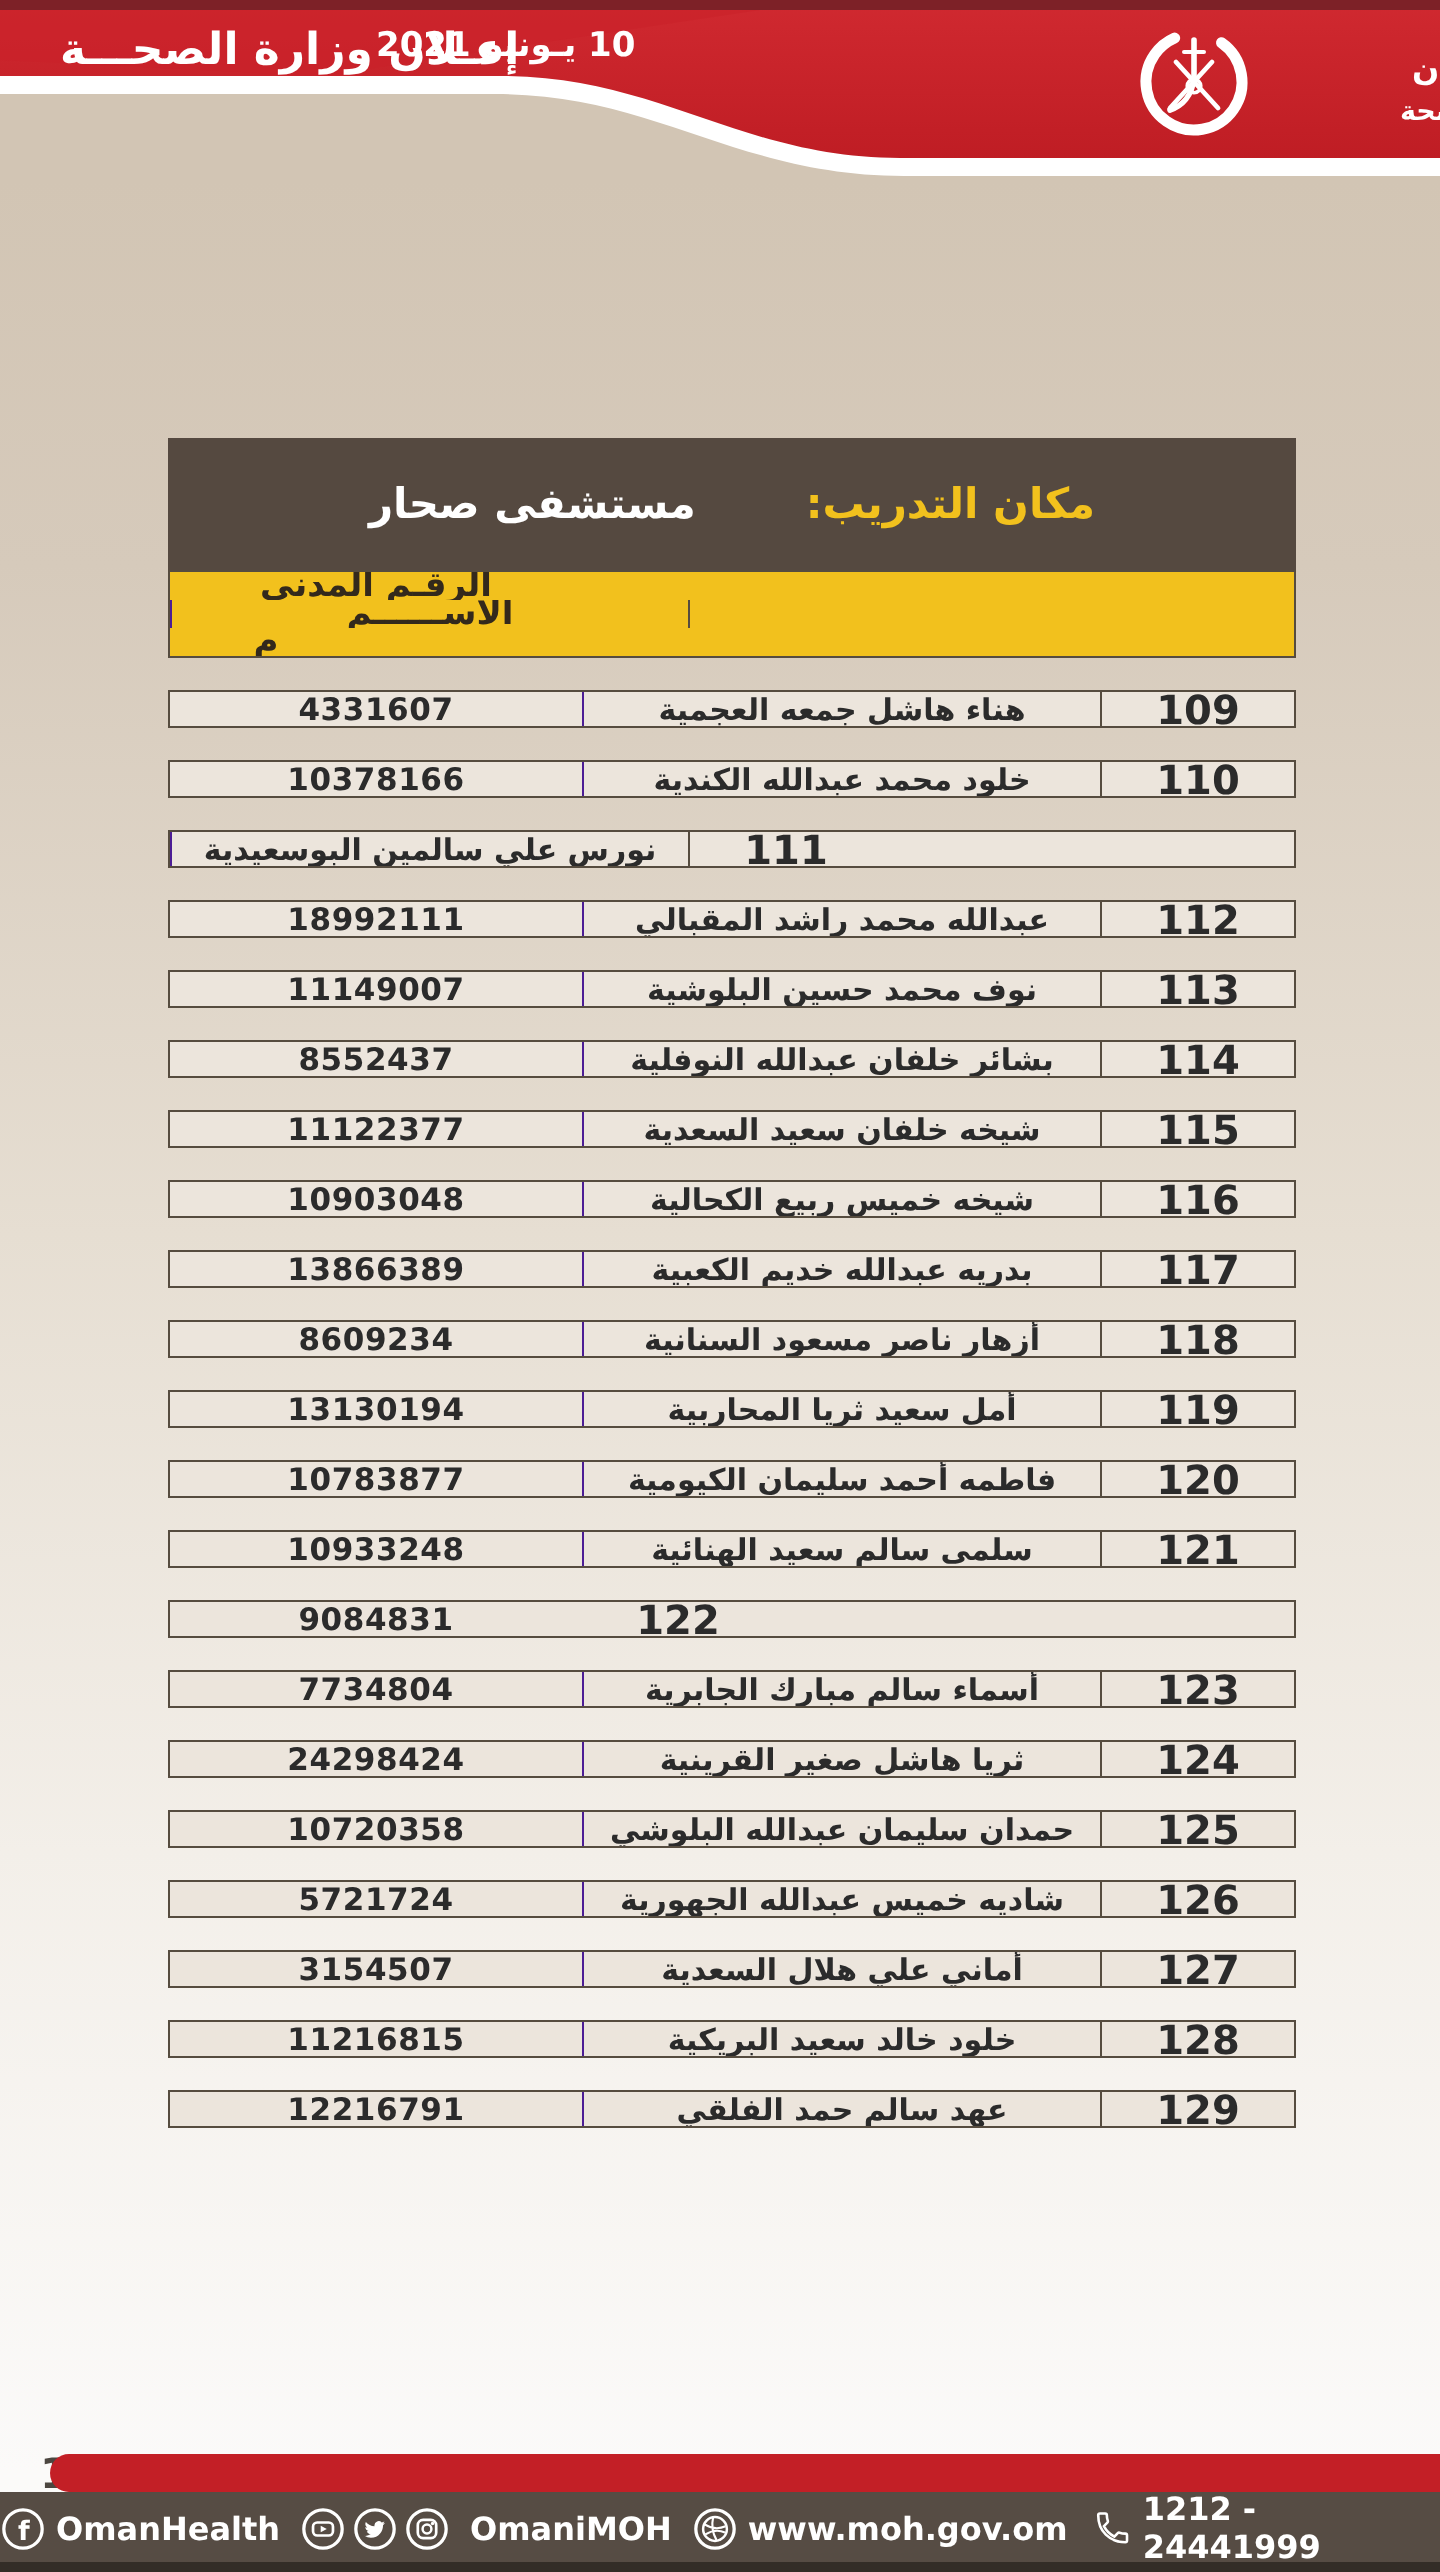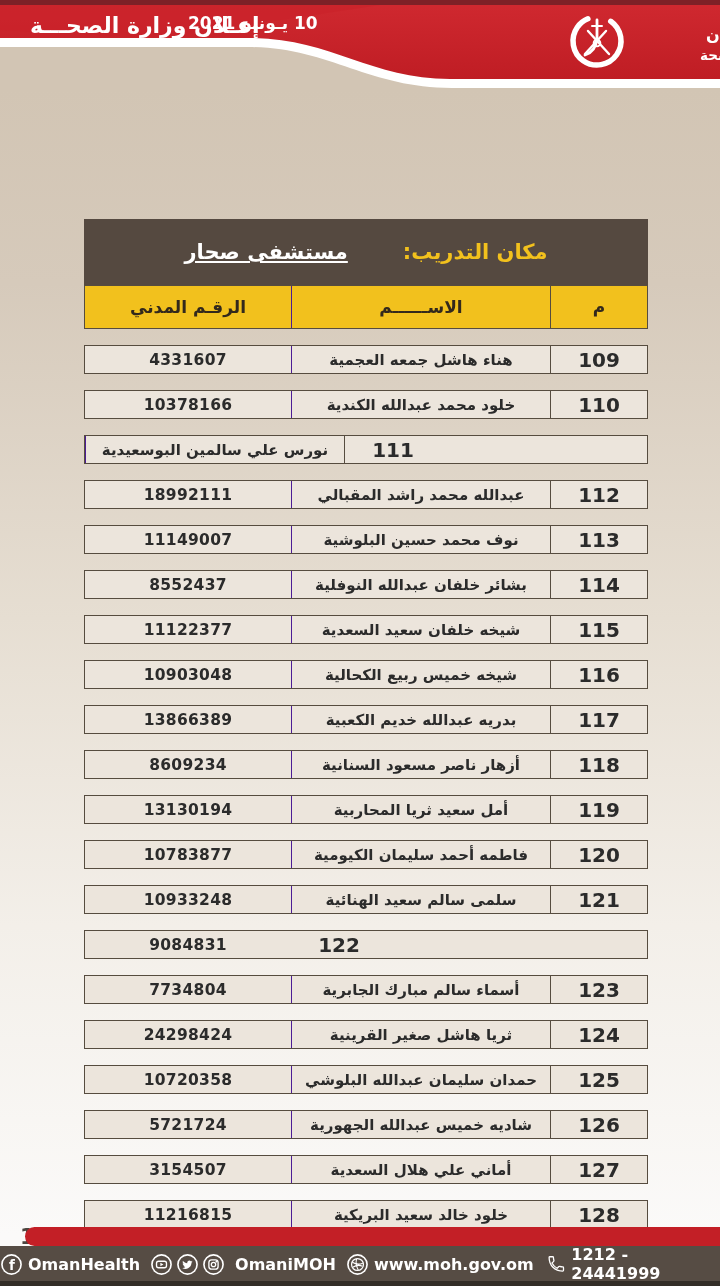--- a/index.html
+++ b/index.html
@@ -13,25 +13,25 @@
   .hdr-svg { position:absolute; top:0; left:0; }
   .hdr-title { position:absolute; top:13px; left:30px; color:#fff; font-size:22px; font-weight:bold; direction:rtl; letter-spacing:.2px; }
   .hdr-date  { position:absolute; top:13px; left:188px; color:#fff; font-size:17px; font-weight:bold; direction:rtl; }
   
   .tbl { position:absolute; left:84px; top:219px; width:564px; }
   .tbl-title {
     height:66px; background:#554940; display:flex; align-items:center; justify-content:center;
     gap:9px; direction:rtl; font-size:21px; font-weight:bold;
   }
   .tbl-title .lbl { color:#f2c11d;margin-left:46px; }
-  .tbl-title .val { color:#ffffff;text-decoration:underline; }
+  .tbl-title .val { color:#ffffff; }
   .t-row { display:flex; flex-direction:row; width:564px; border:1px solid #564c3f; margin-bottom:2px; background:#ece5dc; }
-  .t-head { height:44px; background:#f2c11d; }
+  .t-head { height:44px; background:#f2c11d;flex-direction:column; }
   .t-head .c-cell { background:#f2c11d; color:#33291c; font-size:17px; }
-  .t-body .t-row { height:29px;margin-top:16px; }
+  .t-body .t-row { height:19px;margin-top:16px; }
   .c-cell {
     display:flex; align-items:center; justify-content:center;
     font-weight:bold; color:#2b2b2b; direction:rtl; overflow:hidden; white-space:nowrap;
   }
   .c-civil { width:206px; font-size:15.5px; letter-spacing:.3px; }
   .c-name  { width:260px; border-left:1px solid #4c1d95; border-right:1px solid #564c3f; font-size:15px; }
   .c-no    { width:96px;  font-size:20px; direction:ltr; }
   
   .page-num { position:absolute; left:20px; top:1181px; color:#4c4640; font-size:21px; font-weight:bold;margin-top:44px; }
   .red-bar  { position:absolute; left:25px; top:1227px; width:695px; height:19px; background:#c31f26; border-radius:10px 0 0 10px; }

